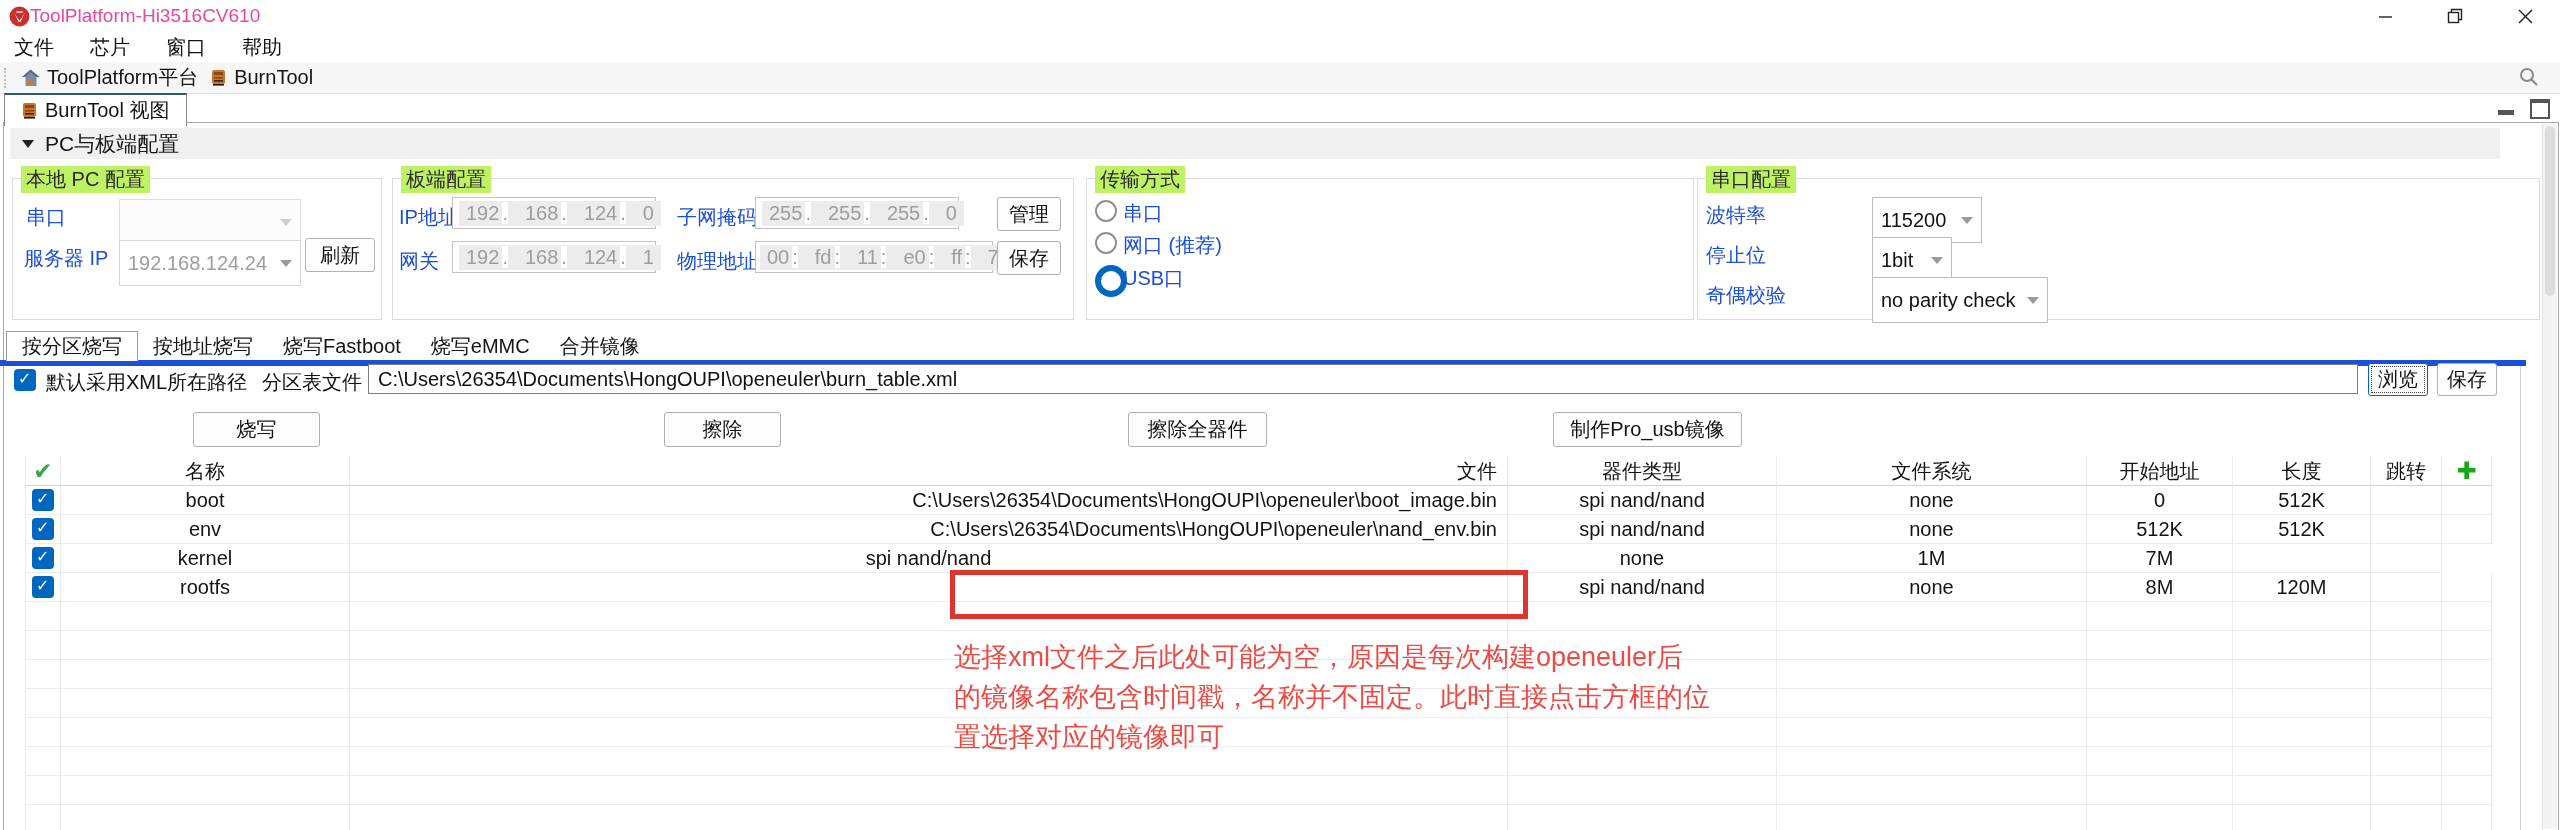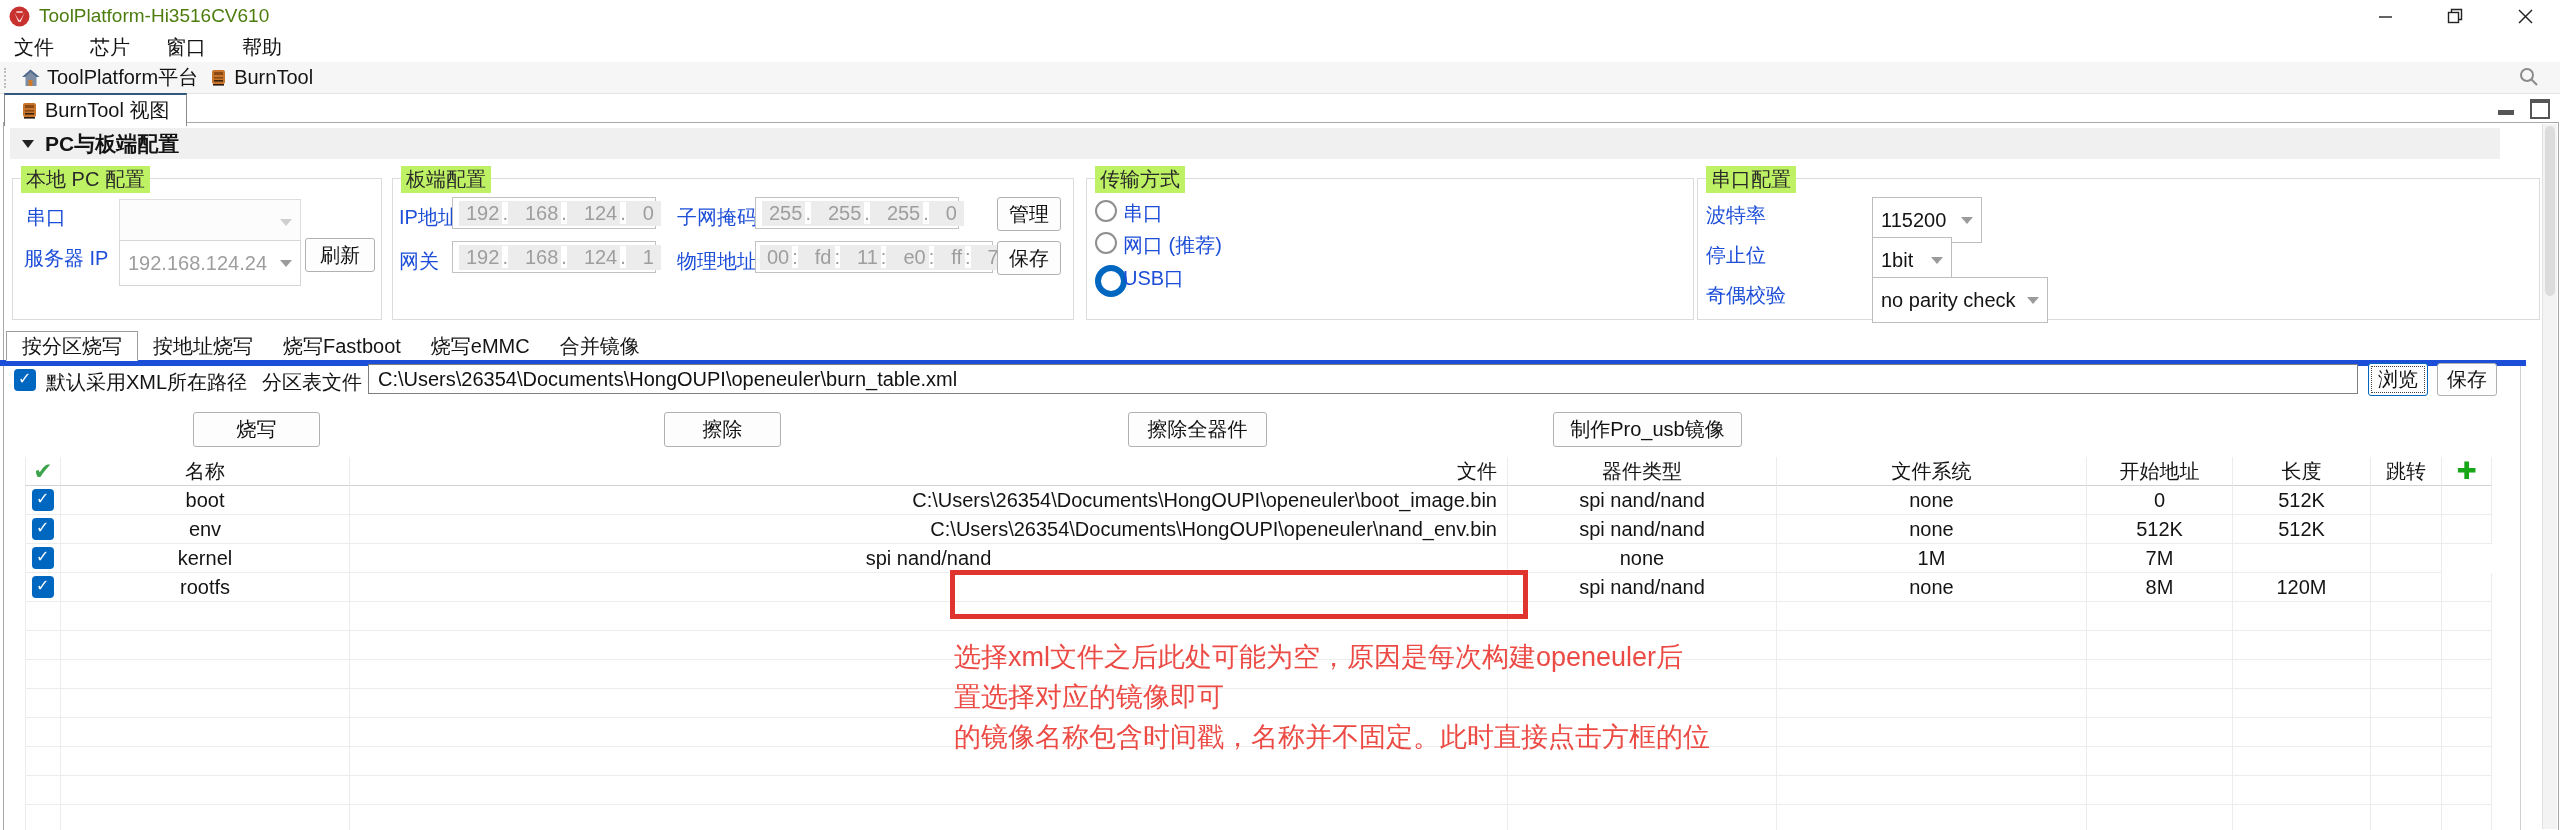--- a/index.html
+++ b/index.html
@@ -2,21 +2,21 @@
 <html><head>
 <meta charset="utf-8">
 <style>
   html,body{margin:0;padding:0;background:#fff}
   #root{position:relative;width:2560px;height:830px;background:#fff;overflow:hidden;
         font-family:"Liberation Sans","DejaVu Sans",sans-serif;font-size:20px;color:#141414}
 
   
   .titlebar{position:absolute;top:0;left:0;right:0;height:32px;display:flex;align-items:center}
   .logo{width:21px;height:21px;margin-left:9px;flex:0 0 auto}
-  .title-text{margin-left:9px;font-size:19px;color:#4d7c0f}
+  .title-text{font-size:19px;color:#ec4899}
   .win-btns{position:absolute;right:0;top:0;display:flex}
   .win-btn{width:70px;height:32px;display:flex;align-items:center;justify-content:center}
   .win-btn svg{display:block}
 
   
   .menubar{position:absolute;top:32px;left:0;right:0;height:30px;display:flex;align-items:center;
            padding-left:14px;gap:36px;font-size:20px;background:#fff}
   .menu-item{cursor:default}
 
   
@@ -36,21 +36,21 @@
 
   
   .content{position:absolute;top:122px;left:3px;width:2554px;height:707px;
            border:1px solid #a8a8a8;border-bottom:none;background:#fff}
   .vscroll{position:absolute;top:124px;left:2542px;width:14px;height:705px;background:#f3f3f3;border-left:1px solid #e2e2e2}
   .vthumb{position:absolute;top:2px;left:2px;width:10px;height:170px;background:#dcdcdc;border-radius:5px}
   .inner-divider{position:absolute;left:2520px;top:360px;width:1px;height:470px;background:#d0d0d0}
 
   
   .secbar{position:absolute;top:128px;left:10px;width:2478px;height:31px;background:#f0f0f0;
-          display:flex;align-items:center;padding-left:12px;gap:11px;font-weight:bold;font-size:21px}
+          display:flex;align-items:center;padding-left:12px;gap:11px;font-weight:normal;font-size:21px}
   .tri-down{width:0;height:0;border-left:6px solid transparent;border-right:6px solid transparent;border-top:8px solid #222}
 
   
   .group{position:absolute;border:1px solid #dcdcdc;background:#fff}
   .legend{position:absolute;top:-13px;left:8px;background:#bef264;padding:0 5px;font-size:20px;color:#2a2a2a}
   .glabel{position:absolute;font-size:20px;color:#1d4ed8;white-space:nowrap}
 
   .combo{position:absolute;display:flex;align-items:center;justify-content:space-between;
          border:1px solid #bdbdbd;background:#fff;padding:8px 8px;font-size:20px}
   .combo.disabled{border-color:#dedede;background:#fcfcfc;color:#a9a9a9}
@@ -459,17 +459,17 @@
           <div class="cell"></div>
           <div class="cell"></div>
           <div class="cell plus"></div>
         </div>
       </div>
   </div>
 
   <div class="redbox"></div>
   <div class="annot">
     <div>选择xml文件之后此处可能为空，原因是每次构建openeuler后</div>
+    <div>的镜像名称包含时间戳，名称并不固定。此时直接点击方框的位</div>
     <div>置选择对应的镜像即可</div>
-    <div>的镜像名称包含时间戳，名称并不固定。此时直接点击方框的位</div>
   </div>
 
 </div>
 
 </body></html>

